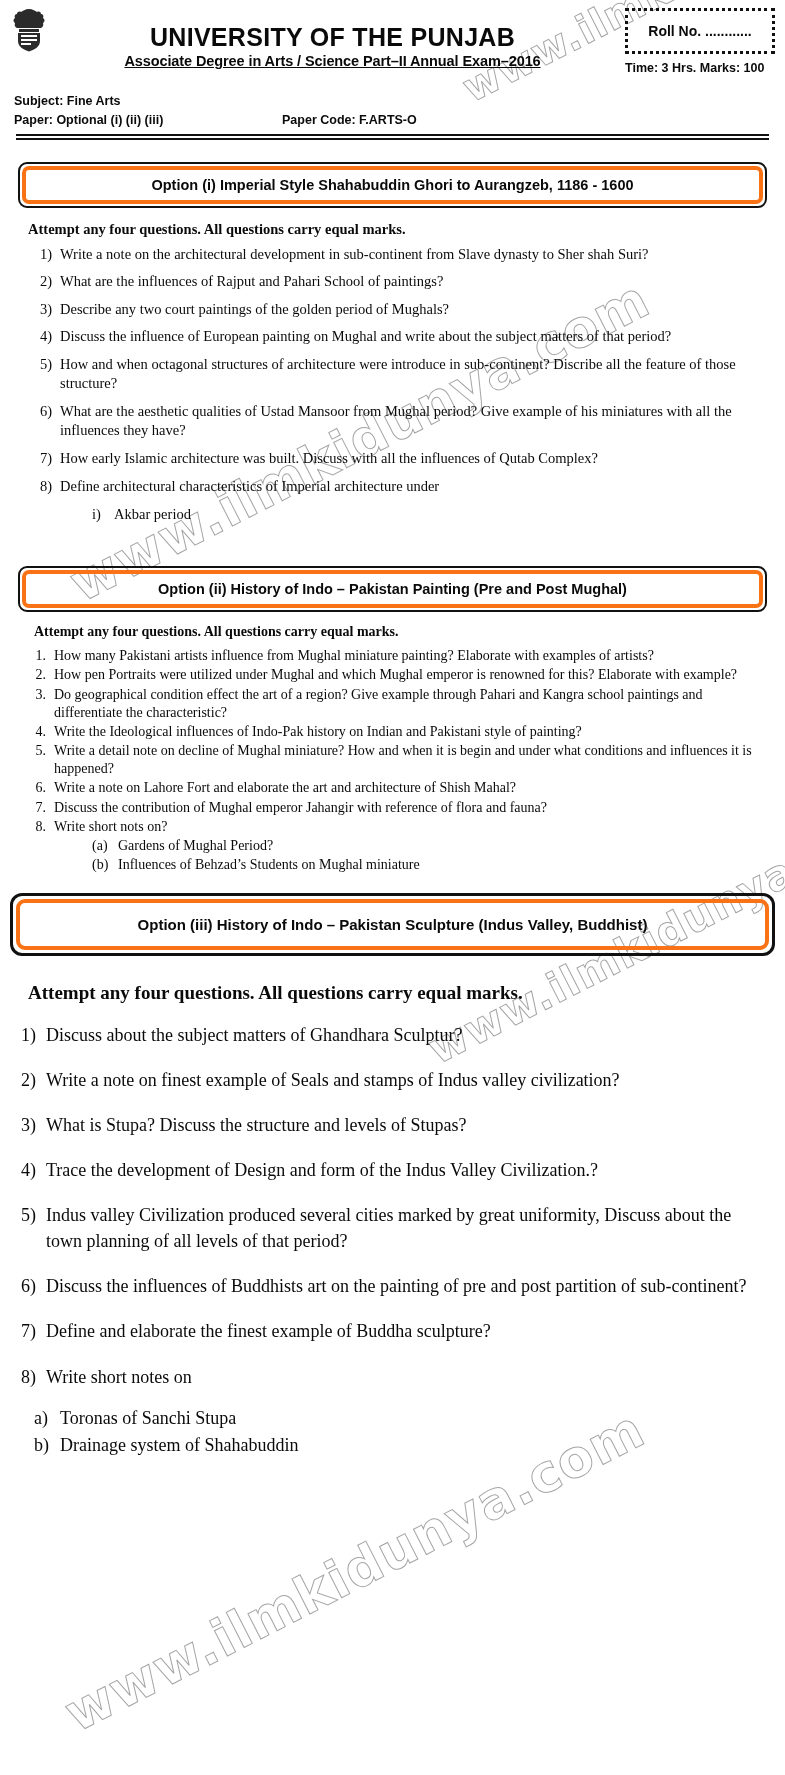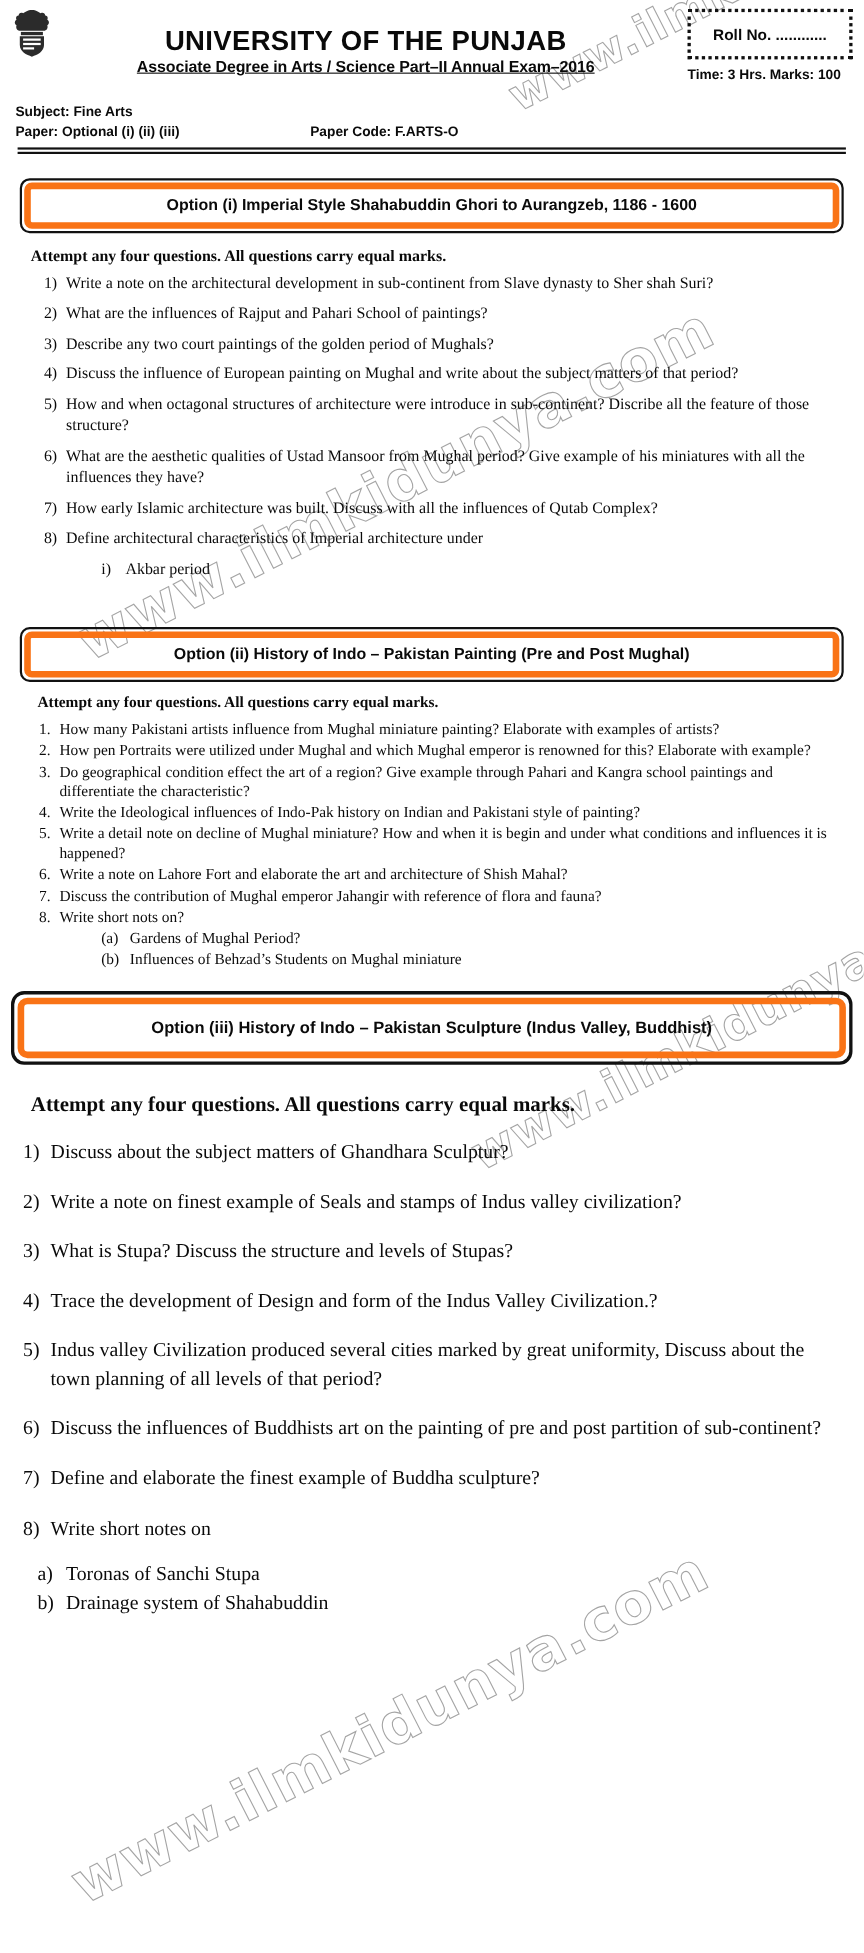--- a/index.html
+++ b/index.html
@@ -121,21 +121,21 @@
   .option-box {
     margin: 0 18px;
     border: 2px solid #111;
     border-radius: 9px;
     padding: 2px;
     position: relative;
     z-index: 10;
     background: transparent;
   }
   .option-box-inner {
-    border: 6px solid #f97316;
+    border: 4px solid #f97316;
     border-radius: 7px;
     text-align: center;
     font-family: "Liberation Sans", sans-serif;
     font-weight: bold;
     padding: 7px 4px;
   }
   .option-box.small .option-box-inner { font-size: 14.5px; }
   .option-box.large {
     margin: 0 10px;
     border-width: 3px;

